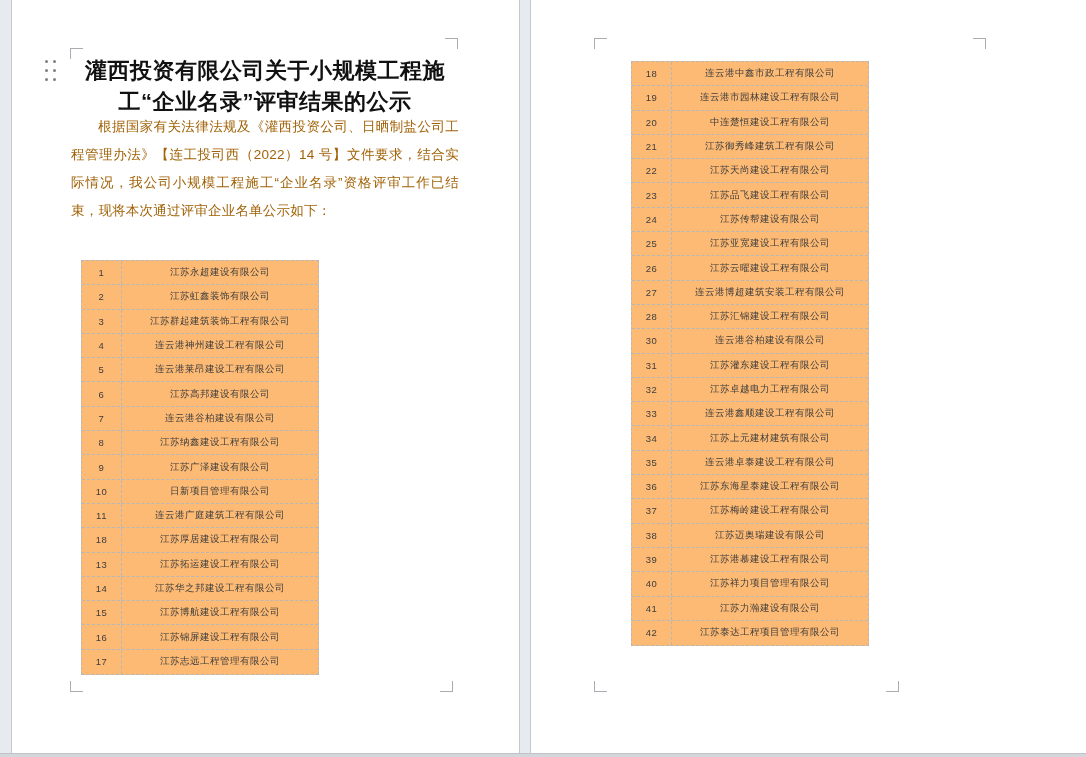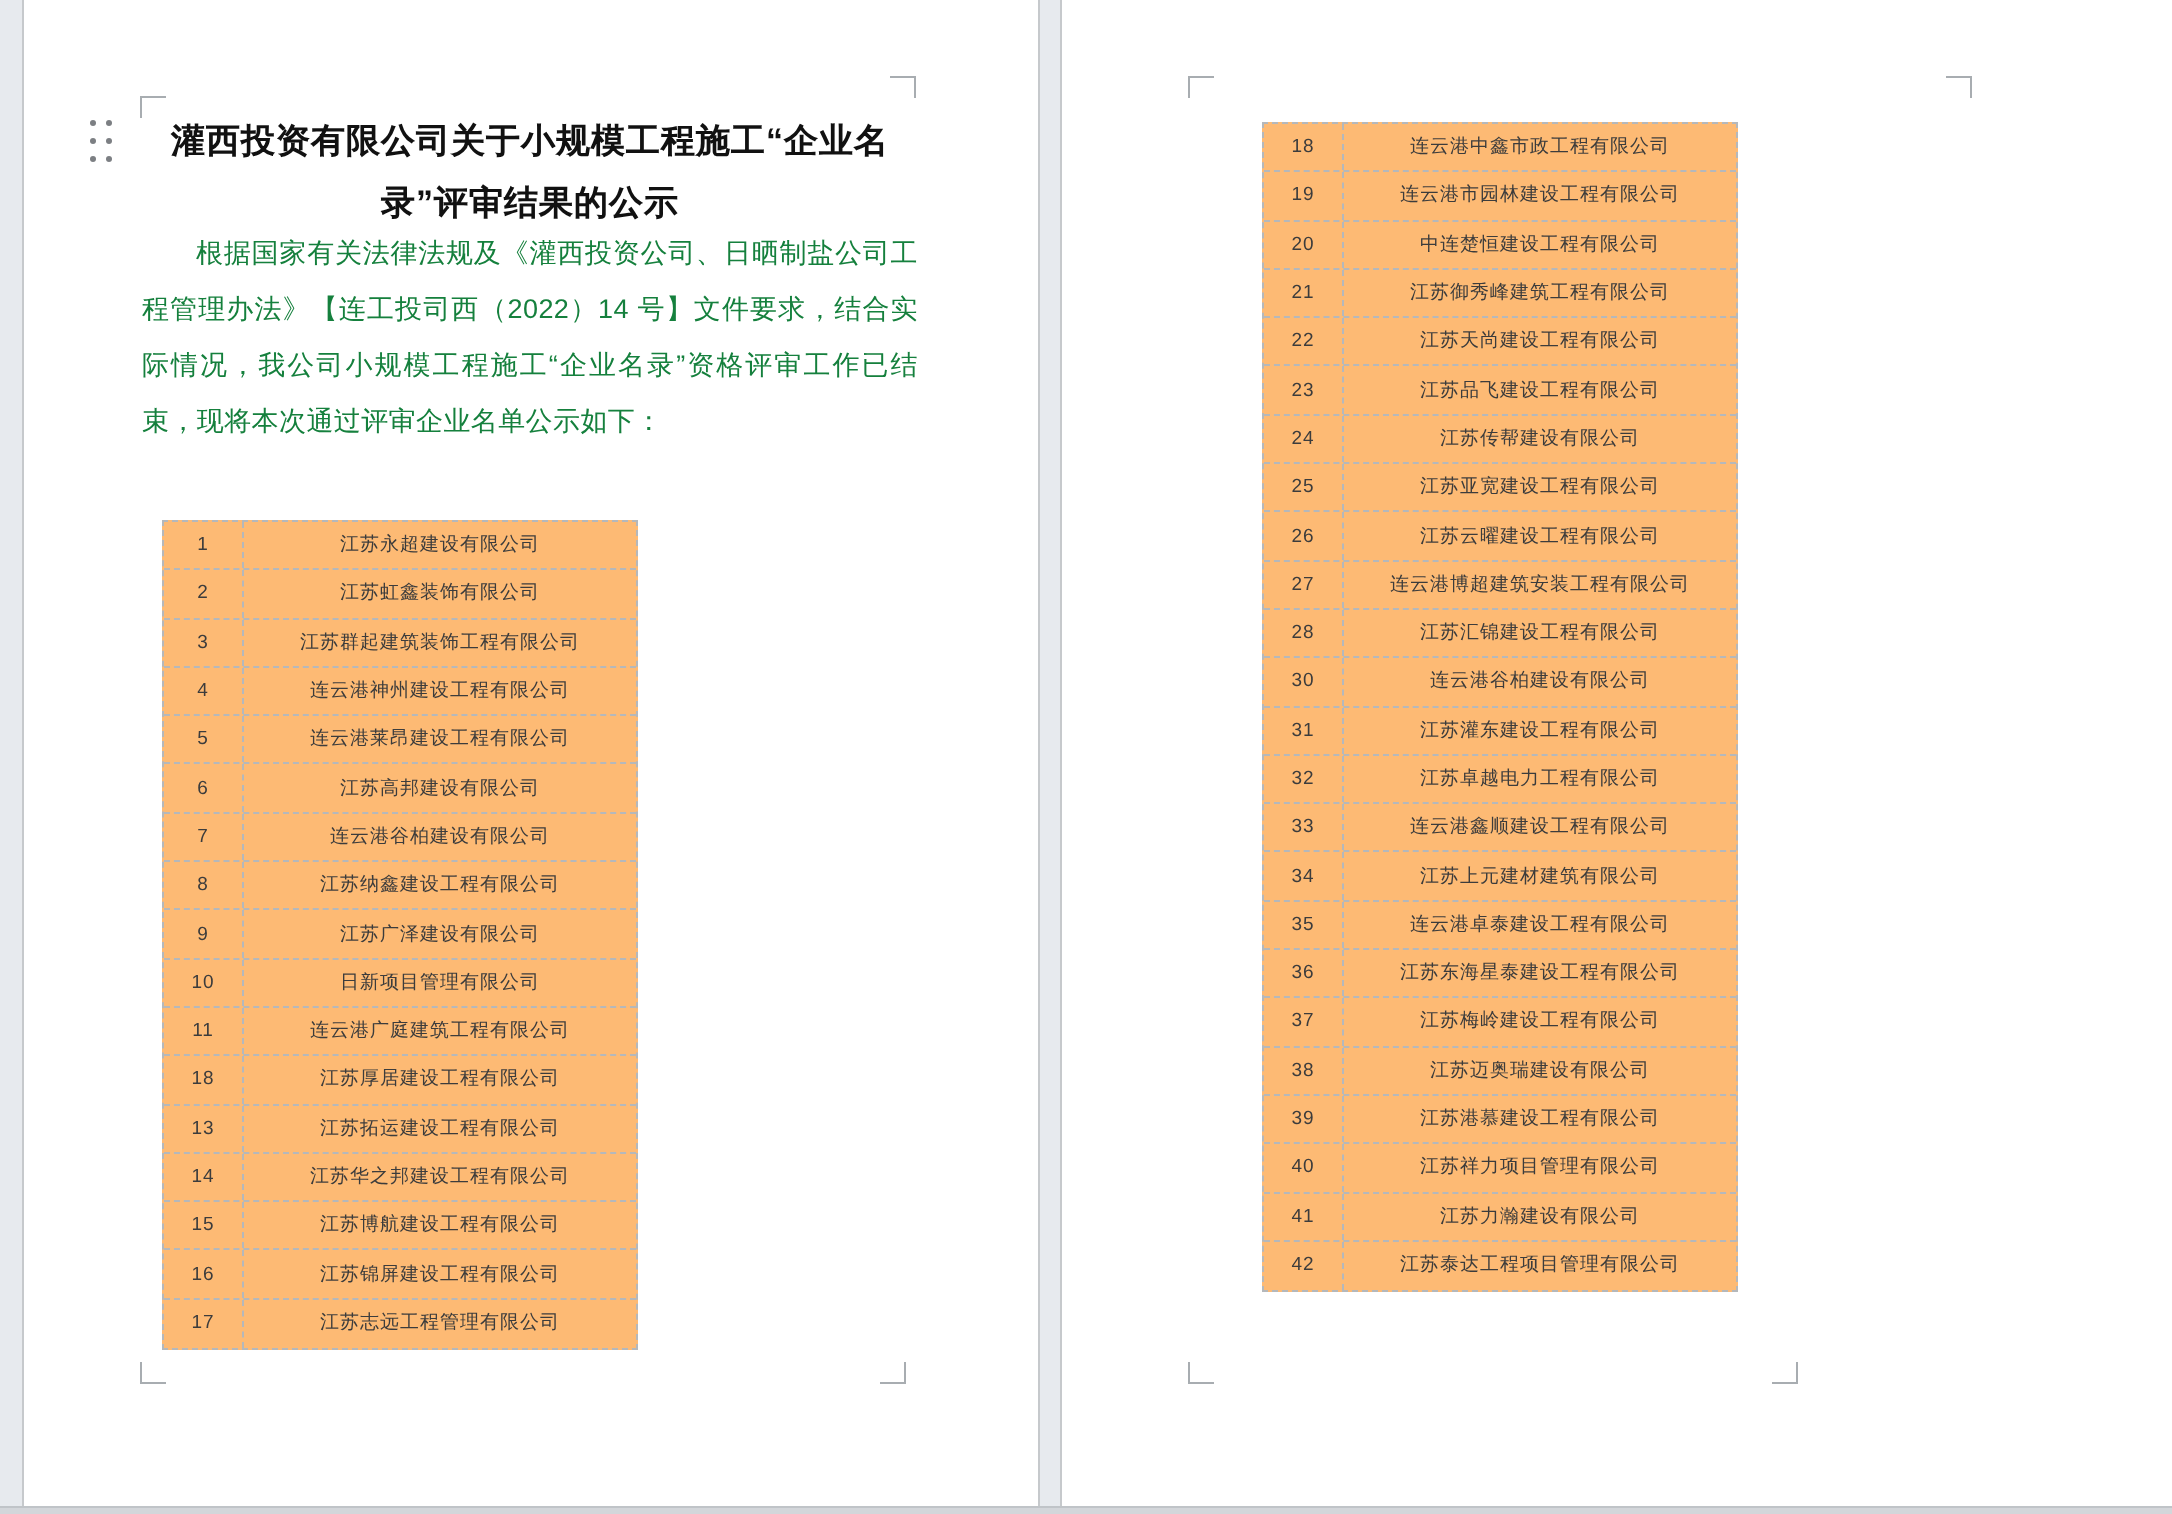--- a/index.html
+++ b/index.html
@@ -31,27 +31,27 @@
   
   .drag-handle {
     position:absolute; left:33px; top:62px;
     display:grid; grid-template-columns:3px 3px; grid-auto-rows:3px;
     column-gap:5px; row-gap:6px;
   }
   .drag-handle i { width:3px; height:3px; border-radius:50%; background:#7c7f83; }
 
   .doc-title {
     position:absolute; left:59px; top:57px; width:388px;
-    font-size:17px; font-weight:bold; line-height:31px;
+    font-size:22px; font-weight:bold; line-height:31px;
     text-align:center; letter-spacing:0.5px; color:#111;
   }
   .doc-paragraph {
     position:absolute; left:59px; top:115px; width:388px;
     font-size:13.5px; line-height:28px; letter-spacing:0.2px;
-    text-align:justify; text-indent:2em; color:#15803d;
+    text-align:justify; text-indent:2em; color:#a16207;
   }
 
   .ctable {
     position:absolute;
     width:238px;
     border:1px dashed #b5b8bb;
     background:#fdba74;
   }
   #table-left  { left:69px;  top:262px; }
   #table-right { left:100px; top:63px; }

